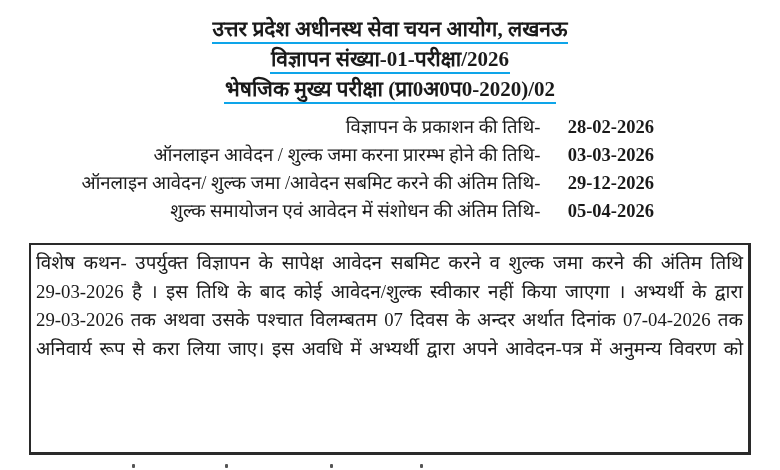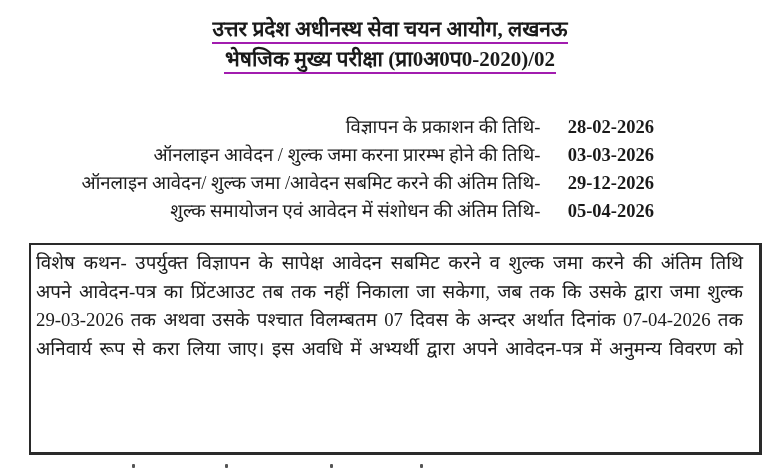--- a/index.html
+++ b/index.html
@@ -24,21 +24,21 @@
     }
     .heading-line {
       display: block;
       font-size: 21px;
       font-weight: bold;
       line-height: 30px;
       height: 30px;
     }
     .heading-line span {
       display: inline-block;
-      border-bottom: 2px solid #a21caf;
+      border-bottom: 2px solid #0ea5e9;
       line-height: 26px;
       padding: 0 1px;
     }
     .dates {
       position: absolute;
       top: 113px;
       right: 126px;
       text-align: right;
     }
     .date-row {
@@ -58,21 +58,21 @@
     }
     .notice-box {
       position: absolute;
       left: 29px;
       top: 243px;
       width: 707px;
       height: 203px;
       border: 2px solid #2a2a2a;
       border-right-width: 3px;
       border-bottom-width: 3px;
-      padding: 4px 16px 0 5px;
+      padding: 4px 5px 0 5px;
     }
     .notice-line {
       font-size: 18.8px;
       line-height: 28.5px;
       height: 28.5px;
       white-space: nowrap;
       text-align: justify;
       text-align-last: justify;
       display: block;
     }
@@ -96,20 +96,23 @@
     }
   </style>
 </head>
 <body>
 
 <div class="heading-block">
   <div class="heading-line">
     <span>उत्तर प्रदेश अधीनस्थ सेवा चयन आयोग, लखनऊ</span>
   </div>
   <div class="heading-line">
+    <span>विज्ञापन संख्या-01-परीक्षा/2026</span>
+  </div>
+  <div class="heading-line">
     <span>भेषजिक मुख्य परीक्षा (प्रा0अ0प0-2020)/02</span>
   </div>
 </div>
 
 <div class="dates">
   <div class="date-row">
     <span class="label">विज्ञापन के प्रकाशन की तिथि-</span>
     <span class="value">28-02-2026</span>
   </div>
   <div class="date-row">
@@ -121,21 +124,21 @@
     <span class="value">29-12-2026</span>
   </div>
   <div class="date-row">
     <span class="label">शुल्क समायोजन एवं आवेदन में संशोधन की अंतिम तिथि-</span>
     <span class="value">05-04-2026</span>
   </div>
 </div>
 
 <div class="notice-box">
   <span class="notice-line">विशेष कथन- उपर्युक्त विज्ञापन के सापेक्ष आवेदन सबमिट करने व शुल्क जमा करने की अंतिम तिथि</span>
-  <span class="notice-line">अपने आवेदन-पत्र का प्रिंटआउट तब तक नहीं निकाला जा सकेगा, जब तक कि उसके द्वारा जमा शुल्क</span>
+  <span class="notice-line">29-03-2026 है । इस तिथि के बाद कोई आवेदन/शुल्क स्वीकार नहीं किया जाएगा । अभ्यर्थी के द्वारा</span>
   <span class="notice-line">29-03-2026 तक अथवा उसके पश्चात विलम्बतम 07 दिवस के अन्दर अर्थात दिनांक 07-04-2026 तक</span>
   <span class="notice-line">अनिवार्य रूप से करा लिया जाए। इस अवधि में अभ्यर्थी द्वारा अपने आवेदन-पत्र में अनुमन्य विवरण को</span>
 </div>
 
 <div class="bottom-marks">
   <i style="left:12px"></i>
   <i style="left:105px"></i>
   <i style="left:210px"></i>
   <i style="left:300px"></i>
 </div>

